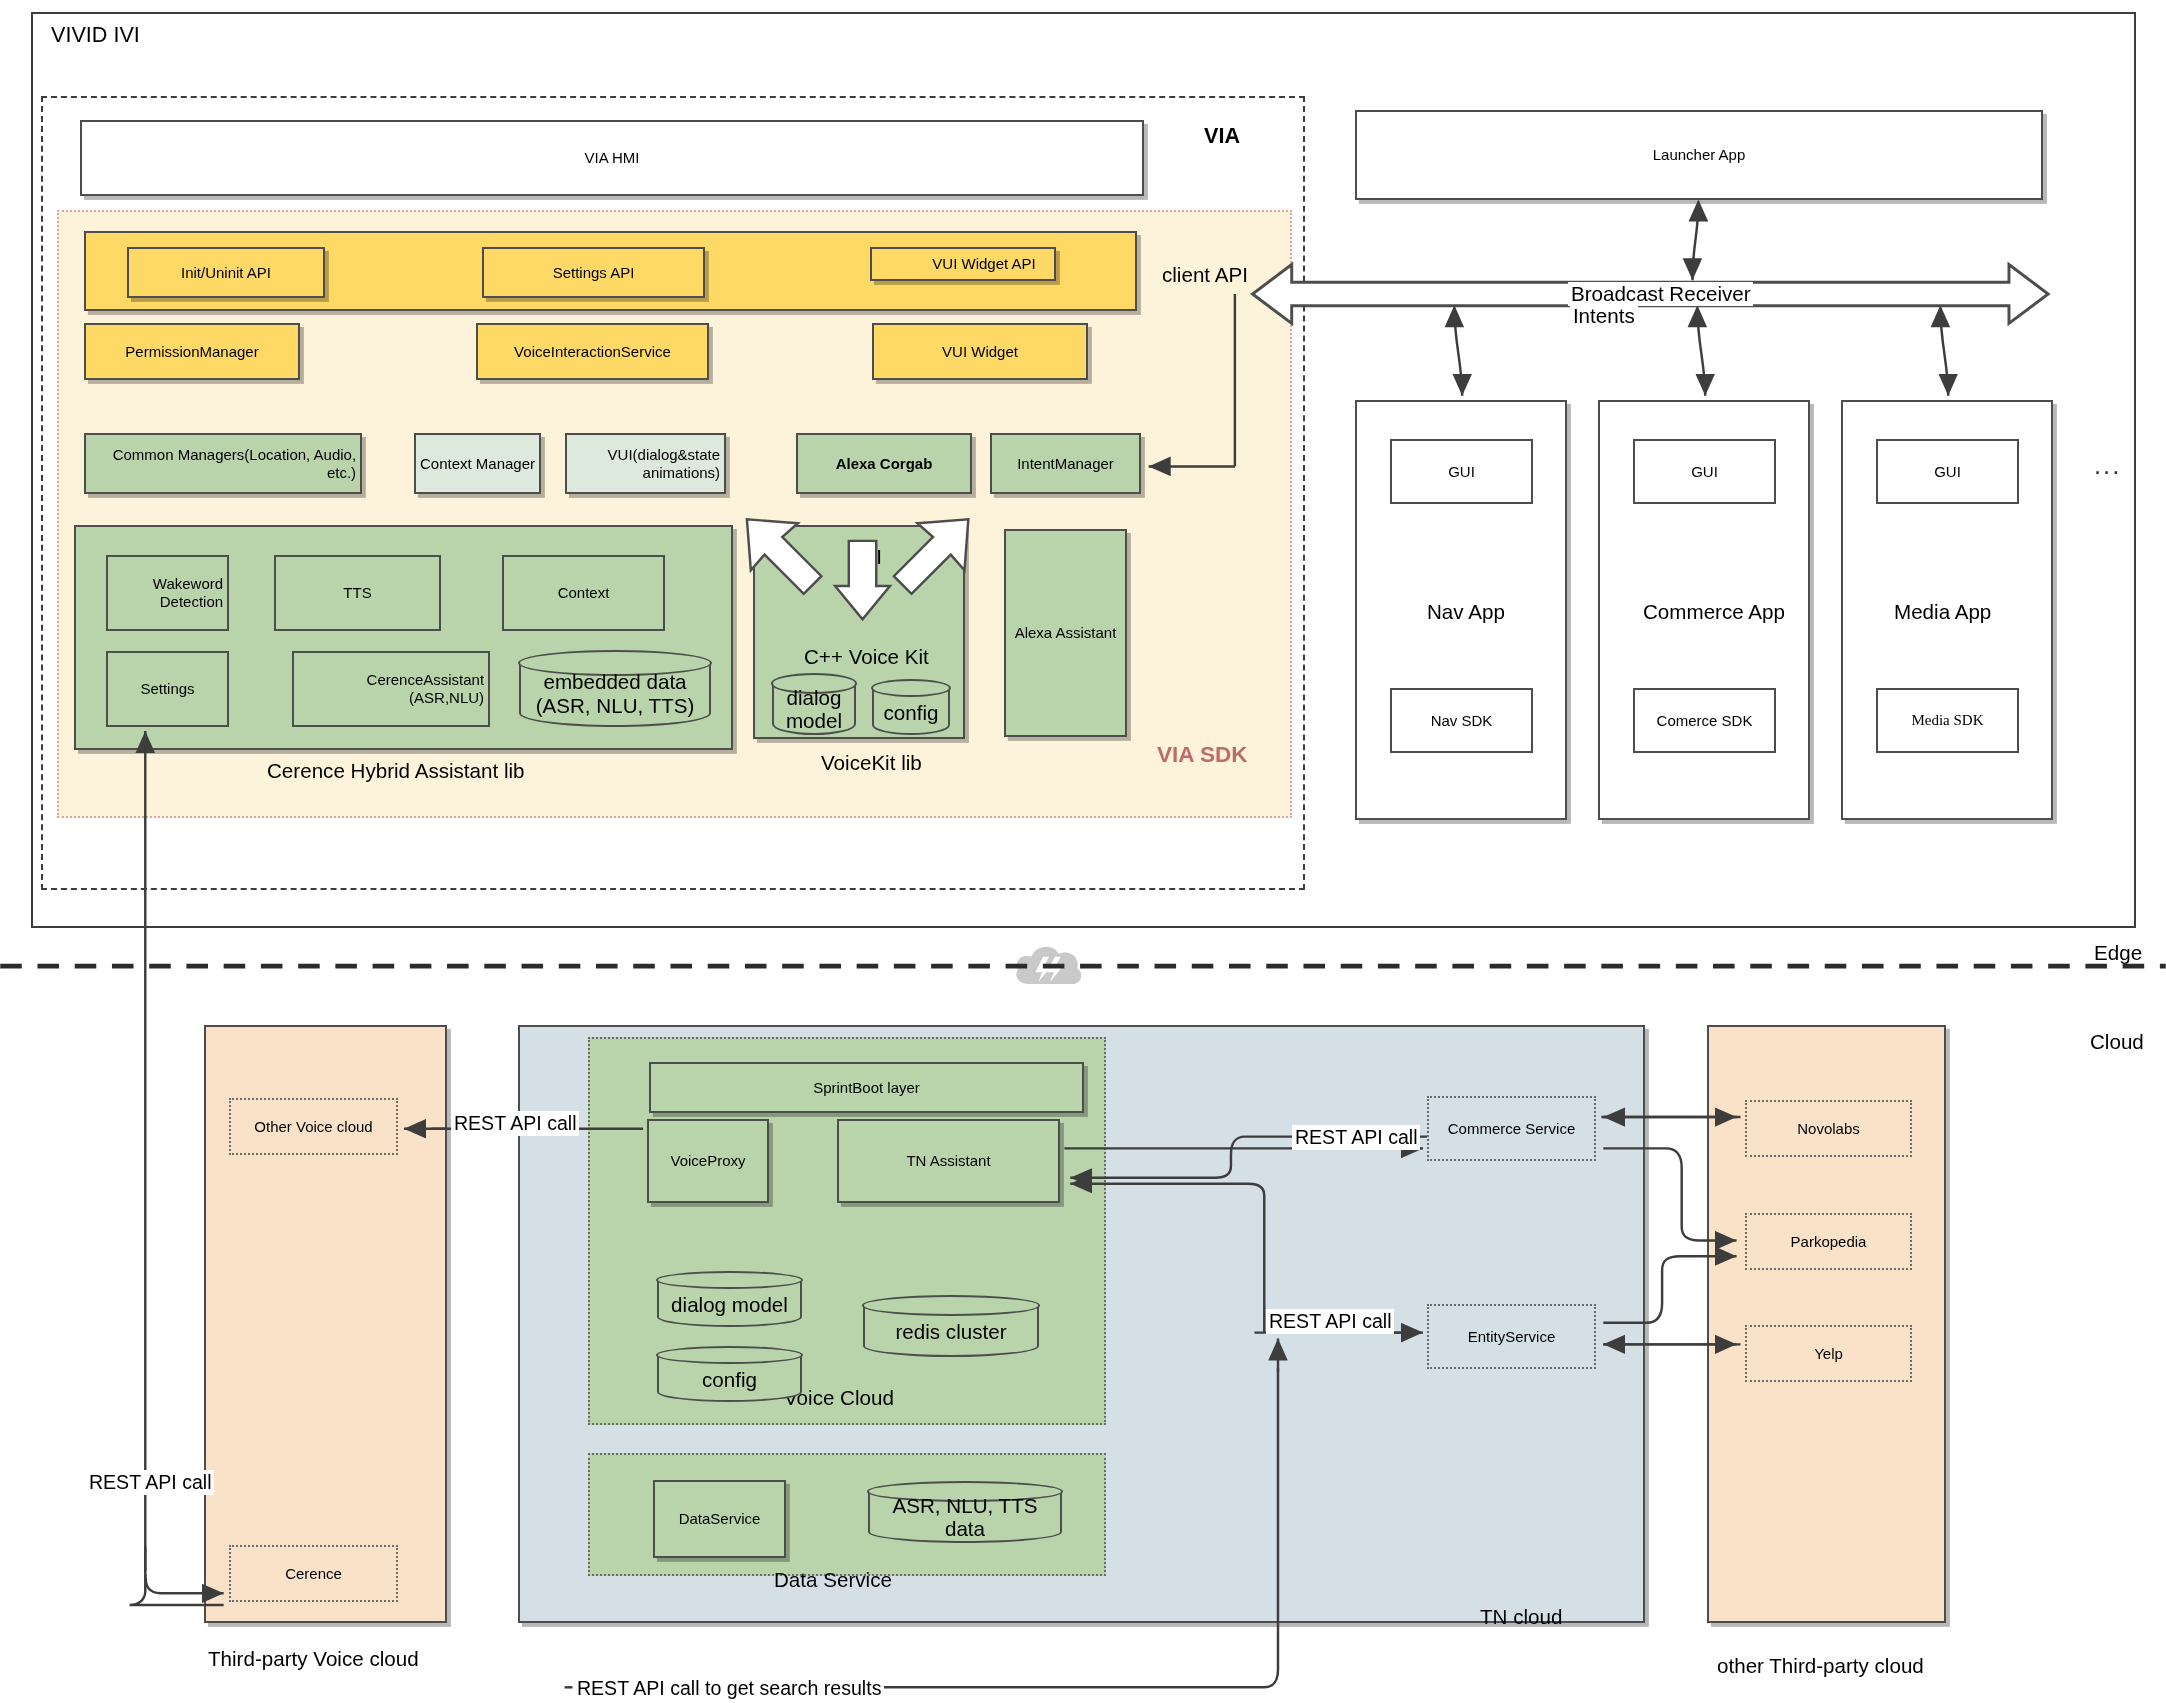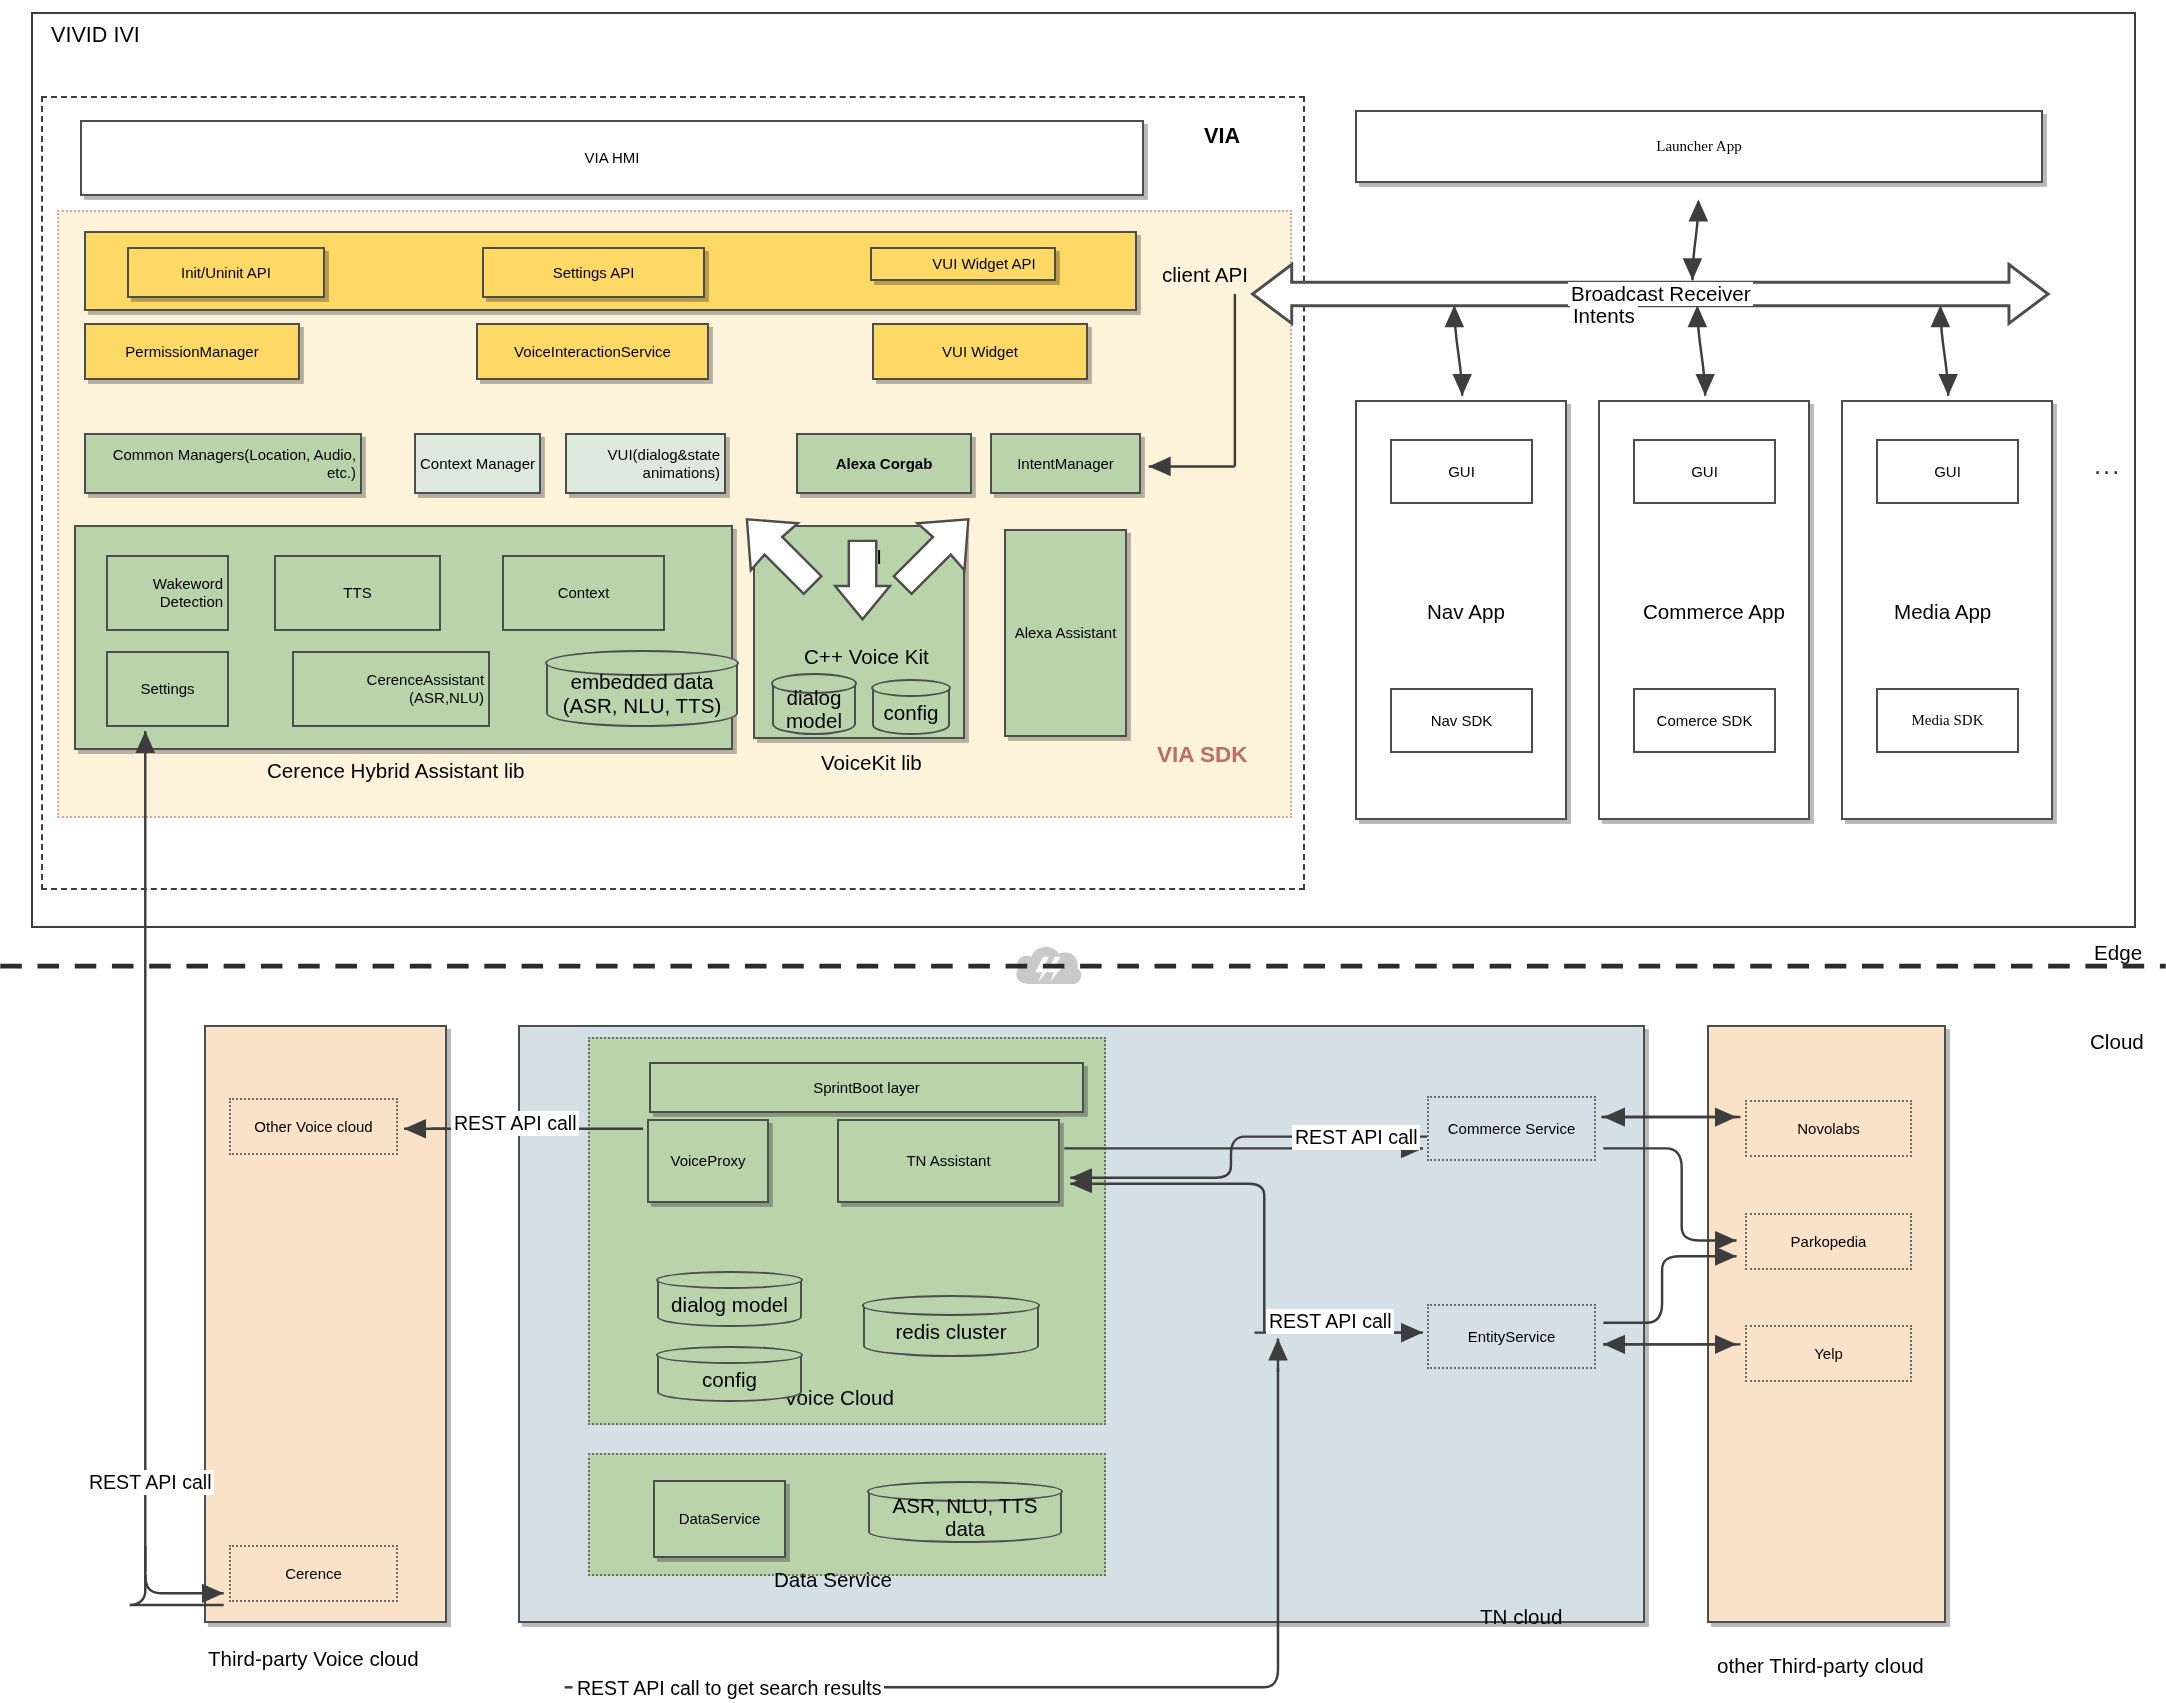--- a/index.html
+++ b/index.html
@@ -129,38 +129,38 @@
   <div class="box green shadow" style="left:990px; top:433px; width:151px; height:61px;">IntentManager</div>
 
   <div class="box green shadow" style="left:74px; top:525px; width:659px; height:225px; display:block;"></div>
   <div class="lbl" style="left:267px; top:759px;">Cerence Hybrid Assistant lib</div>
 
   <div class="box green" style="left:106px; top:555px; width:123px; height:76px;">Wakeword Detection</div>
   <div class="box green" style="left:274px; top:555px; width:167px; height:76px;">TTS</div>
   <div class="box green" style="left:502px; top:555px; width:163px; height:76px;">Context</div>
   <div class="box green" style="left:106px; top:651px; width:123px; height:76px;">Settings</div>
   <div class="box green" style="left:292px; top:651px; width:198px; height:76px;">CerenceAssistant (ASR,NLU)</div>
-  <div class="cyl" style="left:546px; top:651px; width:192px; height:76px;">
+  <div class="cyl" style="left:519px; top:651px; width:192px; height:76px;">
     <span>embedded data (ASR, NLU, TTS)</span>
   </div>
 
   <div class="box green shadow" style="left:753px; top:525px; width:212px; height:214px; display:block;"></div>
   <div class="lbl" style="left:821px; top:751px;">VoiceKit lib</div>
   <div class="lbl" style="left:851px; top:545px;">JNI</div>
   <div class="lbl" style="left:804px; top:645px;">C++ Voice Kit</div>
   <div class="cyl" style="left:772px; top:674px; width:84px; height:61px;">
     <span>dialog model</span>
   </div>
   <div class="cyl" style="left:872px; top:680px; width:78px; height:55px;">
     <span>config</span>
   </div>
 
   <div class="box green shadow" style="left:1004px; top:529px; width:123px; height:208px;">Alexa Assistant</div>
 
-  <div class="box white shadow" style="left:1355px; top:110px; width:688px; height:73px;font-family:Liberation Serif, serif;">Launcher App</div>
+  <div class="box white shadow" style="left:1355px; top:110px; width:688px; height:90px;">Launcher App</div>
 
   <div class="lbl" style="left:1568px; top:282px; z-index:30; background:#fff; padding:0 2.9px;">Broadcast Receiver</div>
   <div class="lbl" style="left:1570px; top:304px; z-index:30; background:#fff; padding:0 2.9px;">Intents</div>
 
   <div class="box white shadow" style="left:1355px; top:400px; width:212px; height:420px; display:block;"></div>
   <div class="box white" style="left:1390px; top:439px; width:143px; height:65px;">GUI</div>
   <div class="lbl" style="left:1427px; top:600px;">Nav App</div>
   <div class="box white" style="left:1390px; top:688px; width:143px; height:65px;">Nav SDK</div>
 
   <div class="box white shadow" style="left:1598px; top:400px; width:212px; height:420px; display:block;"></div>

